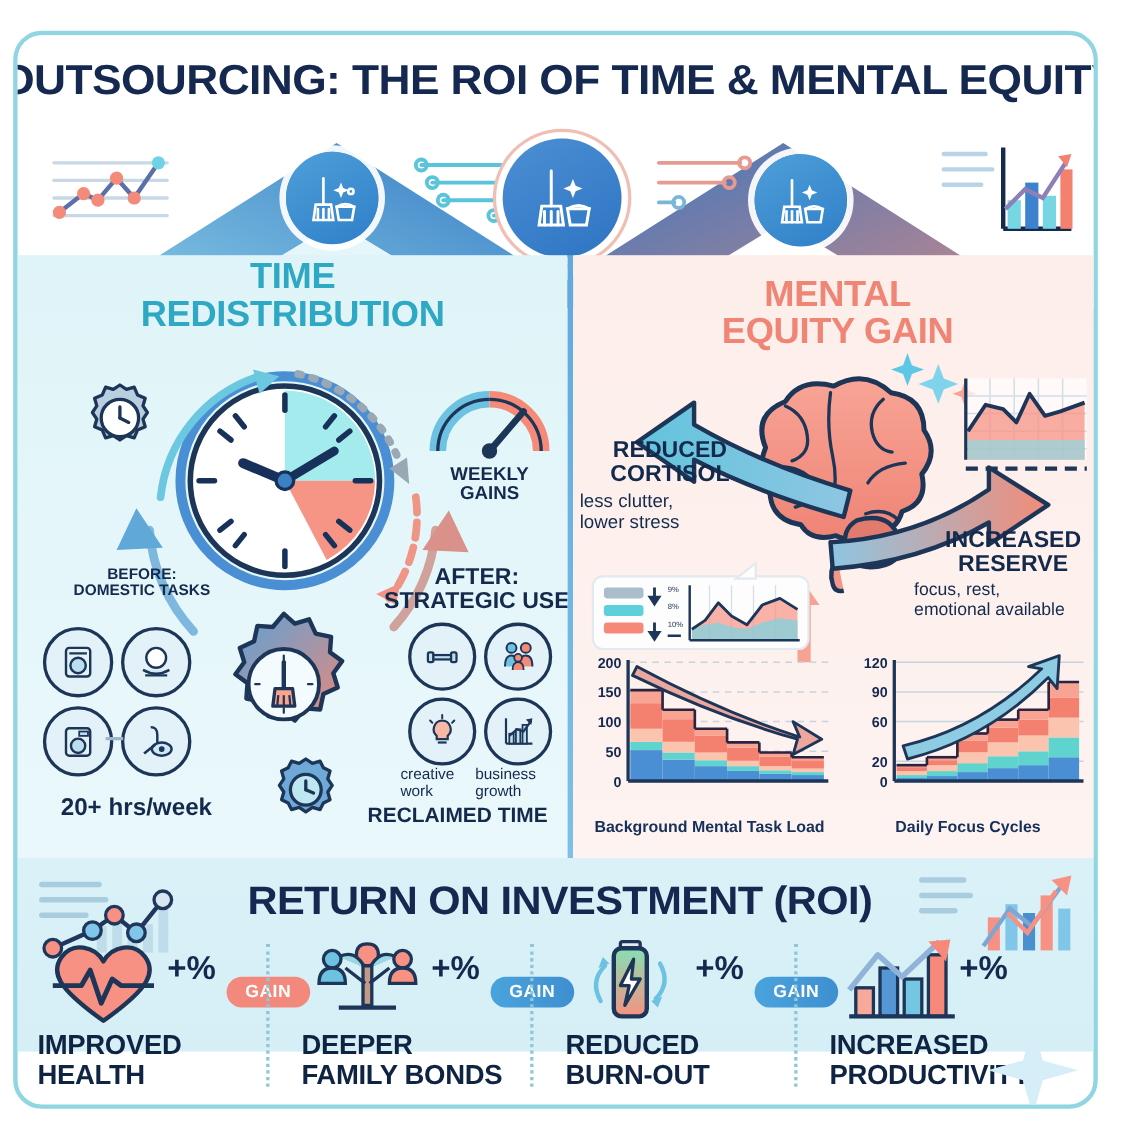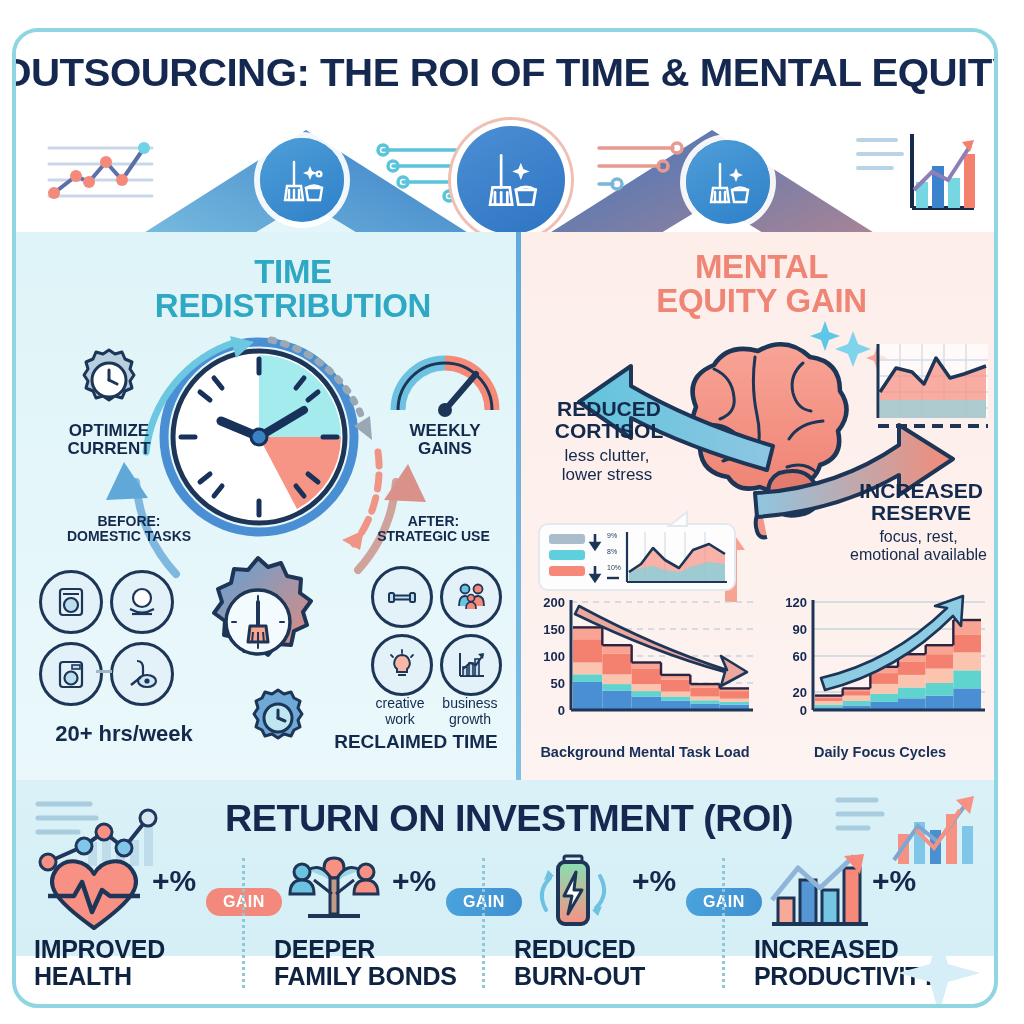--- a/index.html
+++ b/index.html
@@ -34,26 +34,26 @@
 
   
   .panel{position:absolute;top:200px;height:548px;overflow:hidden;}
   .panel-left{left:0;width:500px;background:linear-gradient(180deg,#dff4f8 0%,#e4f6fa 45%,#eaf8fb 100%);}
   .panel-right{left:505px;width:481px;background:linear-gradient(180deg,#fdeeea 0%,#fdf0ed 50%,#fdf3f0 100%);}
   .divider{position:absolute;left:500px;top:200px;width:5px;height:548px;
     background:linear-gradient(180deg,#5fa9de,#7ec0e6);}
 
   .panel-title{position:absolute;width:100%;text-align:center;font-size:33px;
     font-weight:bold;line-height:1.02;letter-spacing:-0.3px;}
-  .pt-left{top:23px;color:#2fa8c4;padding-left:27px;}
+  .pt-left{top:2px;color:#2fa8c4;}
   .pt-right{top:18px;color:#ef8575;}
 
   
   .lbl{position:absolute;text-align:center;color:#142a4d;font-weight:bold;line-height:1.05;}
-  .sub{position:absolute;text-align:center;color:#142a4d;font-weight:normal;line-height:1.12;}
+  .sub{position:absolute;text-align:left;color:#142a4d;font-weight:normal;line-height:1.12;}
 
   
   .chip{position:absolute;border-radius:50%;border:3px solid #1d3557;
     background:#e3f2f8;display:flex;align-items:center;justify-content:center;}
   .chart-cap{position:absolute;text-align:center;font-size:14.5px;color:#16305a;font-weight:bold;}
 
   
   .roi-band{position:absolute;left:0;top:748px;width:986px;height:176px;
     background:linear-gradient(180deg,#d9f1f7 0%,#d6eff6 100%);}
   .roi-title{position:absolute;top:18px;width:100%;text-align:center;
@@ -249,43 +249,39 @@
       <path d="M300 170 A150 150 0 0 1 262 258" fill="none" stroke="#cfa29b" stroke-width="8" stroke-linecap="round"></path>
       <path d="M312 152 L330 190 L288 188 Z" fill="#d9918a"></path>
     </svg>
 
     <svg style="position:absolute;left:60px;top:115px" width="66" height="66" viewBox="0 0 66 66">
       <path d="M33 3 l6 4 l7 -2 l3 7 l7 3 l-2 7 l4 6 l-4 6 l2 7 l-7 3 l-3 7 l-7 -2 l-6 4 l-6 -4 l-7 2 l-3 -7 l-7 -3 l2 -7 l-4 -6 l4 -6 l-2 -7 l7 -3 l3 -7 l7 2 Z" fill="#b8cfe0" stroke="#1d3557" stroke-width="3" stroke-linejoin="round"></path>
       <circle cx="33" cy="33" r="17" fill="#ffffff" stroke="#1d3557" stroke-width="3"></circle>
       <line x1="33" y1="33" x2="33" y2="23" stroke="#1d3557" stroke-width="3" stroke-linecap="round"></line>
       <line x1="33" y1="33" x2="41" y2="37" stroke="#1d3557" stroke-width="3" stroke-linecap="round"></line>
     </svg>
-    <div class="lbl" style="left:18px;top:190px;width:150px;font-size:17px">
-      <div>OPTIMIZE</div>
-      <div>CURRENT</div>
-    </div>
 
     <svg style="position:absolute;left:374px;top:120px" width="110" height="66" viewBox="0 0 110 66">
       <path d="M8 58 A47 47 0 0 1 55 11" fill="none" stroke="#6cc2e0" stroke-width="15"></path>
       <path d="M55 11 A47 47 0 0 1 102 58" fill="none" stroke="#f58a78" stroke-width="15"></path>
       <path d="M8 58 A47 47 0 0 1 55 11" fill="none" stroke="#1d3557" stroke-width="3"></path>
       <path d="M55 11 A47 47 0 0 1 102 58" fill="none" stroke="#1d3557" stroke-width="3"></path>
       <line x1="55" y1="58" x2="86" y2="22" stroke="#1d3557" stroke-width="6" stroke-linecap="round"></line>
       <circle cx="55" cy="58" r="7" fill="#1d3557"></circle>
     </svg>
     <div class="lbl" style="left:359px;top:190px;width:140px;font-size:17px">
       <div>WEEKLY</div>
       <div>GAINS</div>
     </div>
 
     <div class="lbl" style="left:8px;top:282px;width:210px;font-size:14px">
       <div>BEFORE:</div>
       <div>DOMESTIC TASKS</div>
     </div>
-    <div class="lbl" style="left:330px;top:282px;width:175px;font-size:14px">
+    <div class="lbl" style="left:330px;top:282px;width:175px;font-size:21px">
       <div>AFTER:</div>
       <div>STRATEGIC USE</div>
     </div>
 
     <div class="chip" style="left:23px;top:338px;width:58px;height:58px">
       <svg width="32" height="32" viewBox="0 0 32 32">
             <rect x="5" y="3" width="22" height="26" rx="3" fill="none" stroke="#1d3557" stroke-width="2.2"></rect>
             <circle cx="16" cy="19" r="7" fill="#bcdff0" stroke="#1d3557" stroke-width="2.2"></circle>
             <line x1="8" y1="8" x2="24" y2="8" stroke="#1d3557" stroke-width="2"></line>
           </svg>

